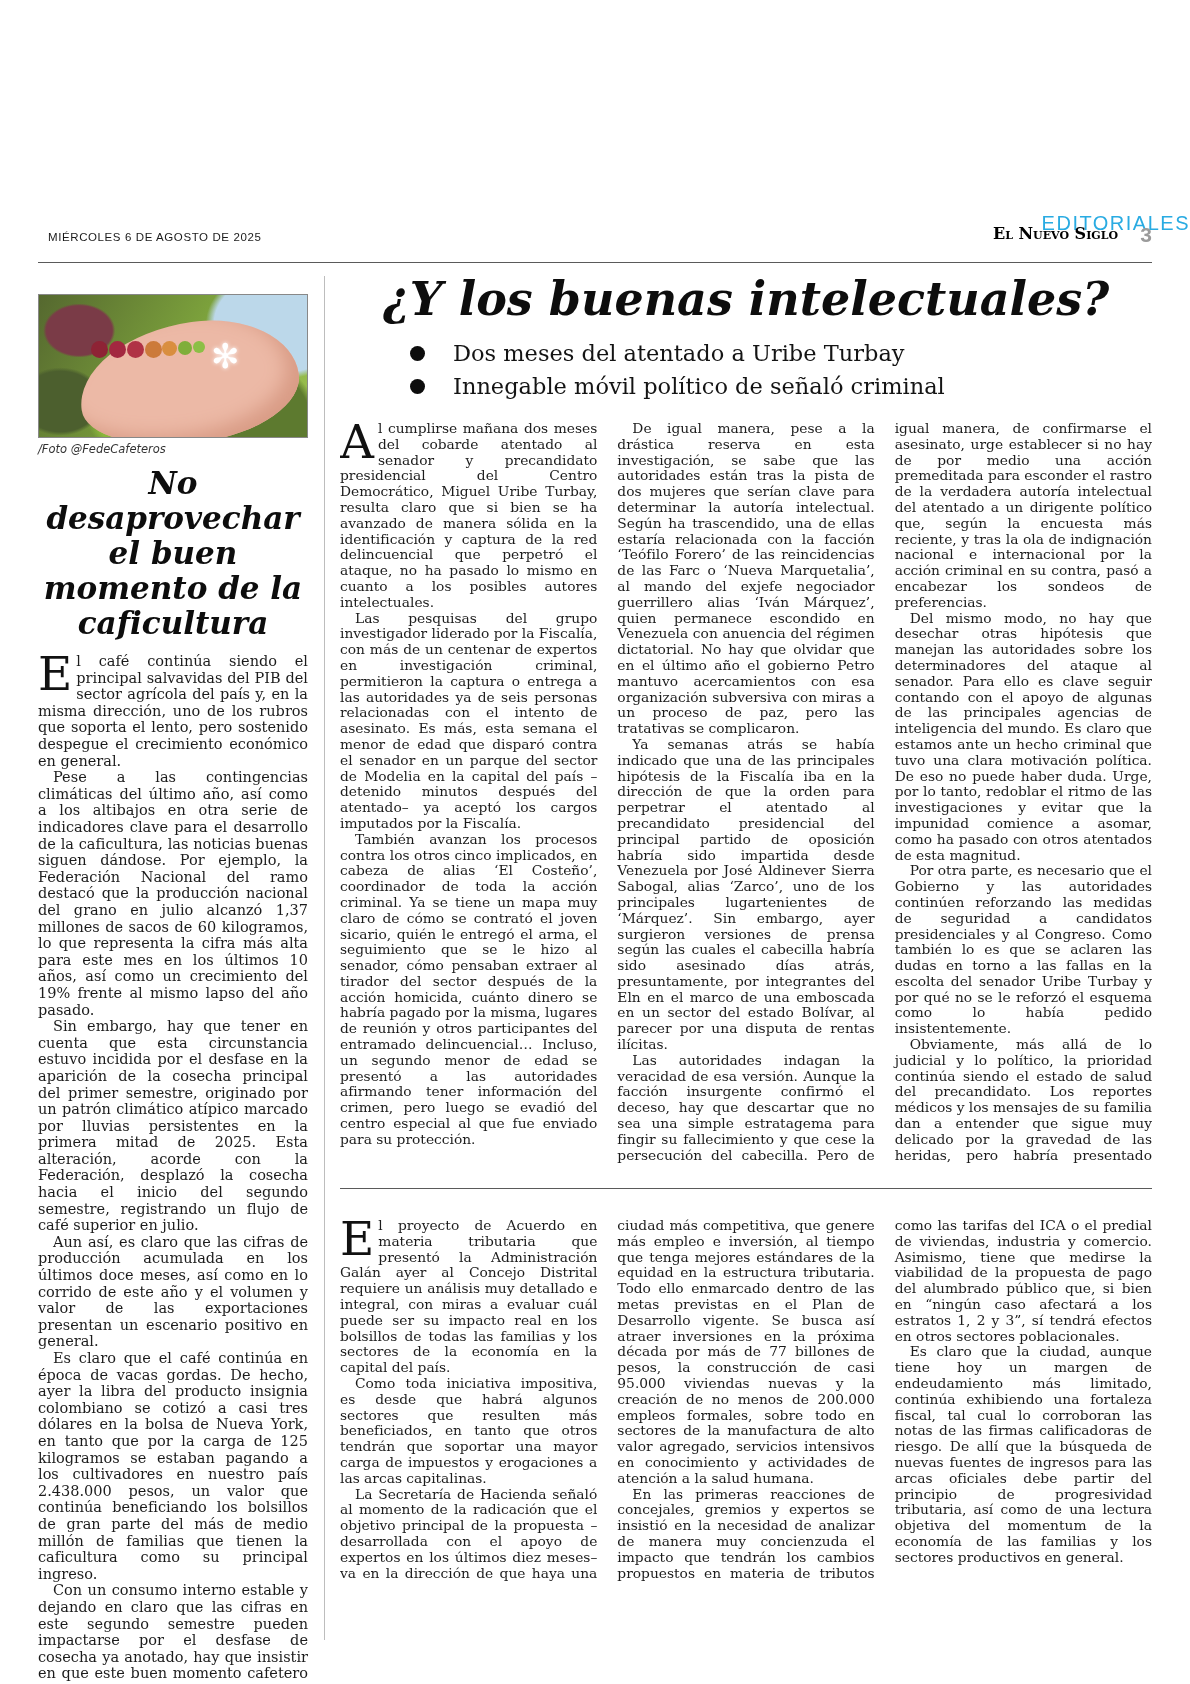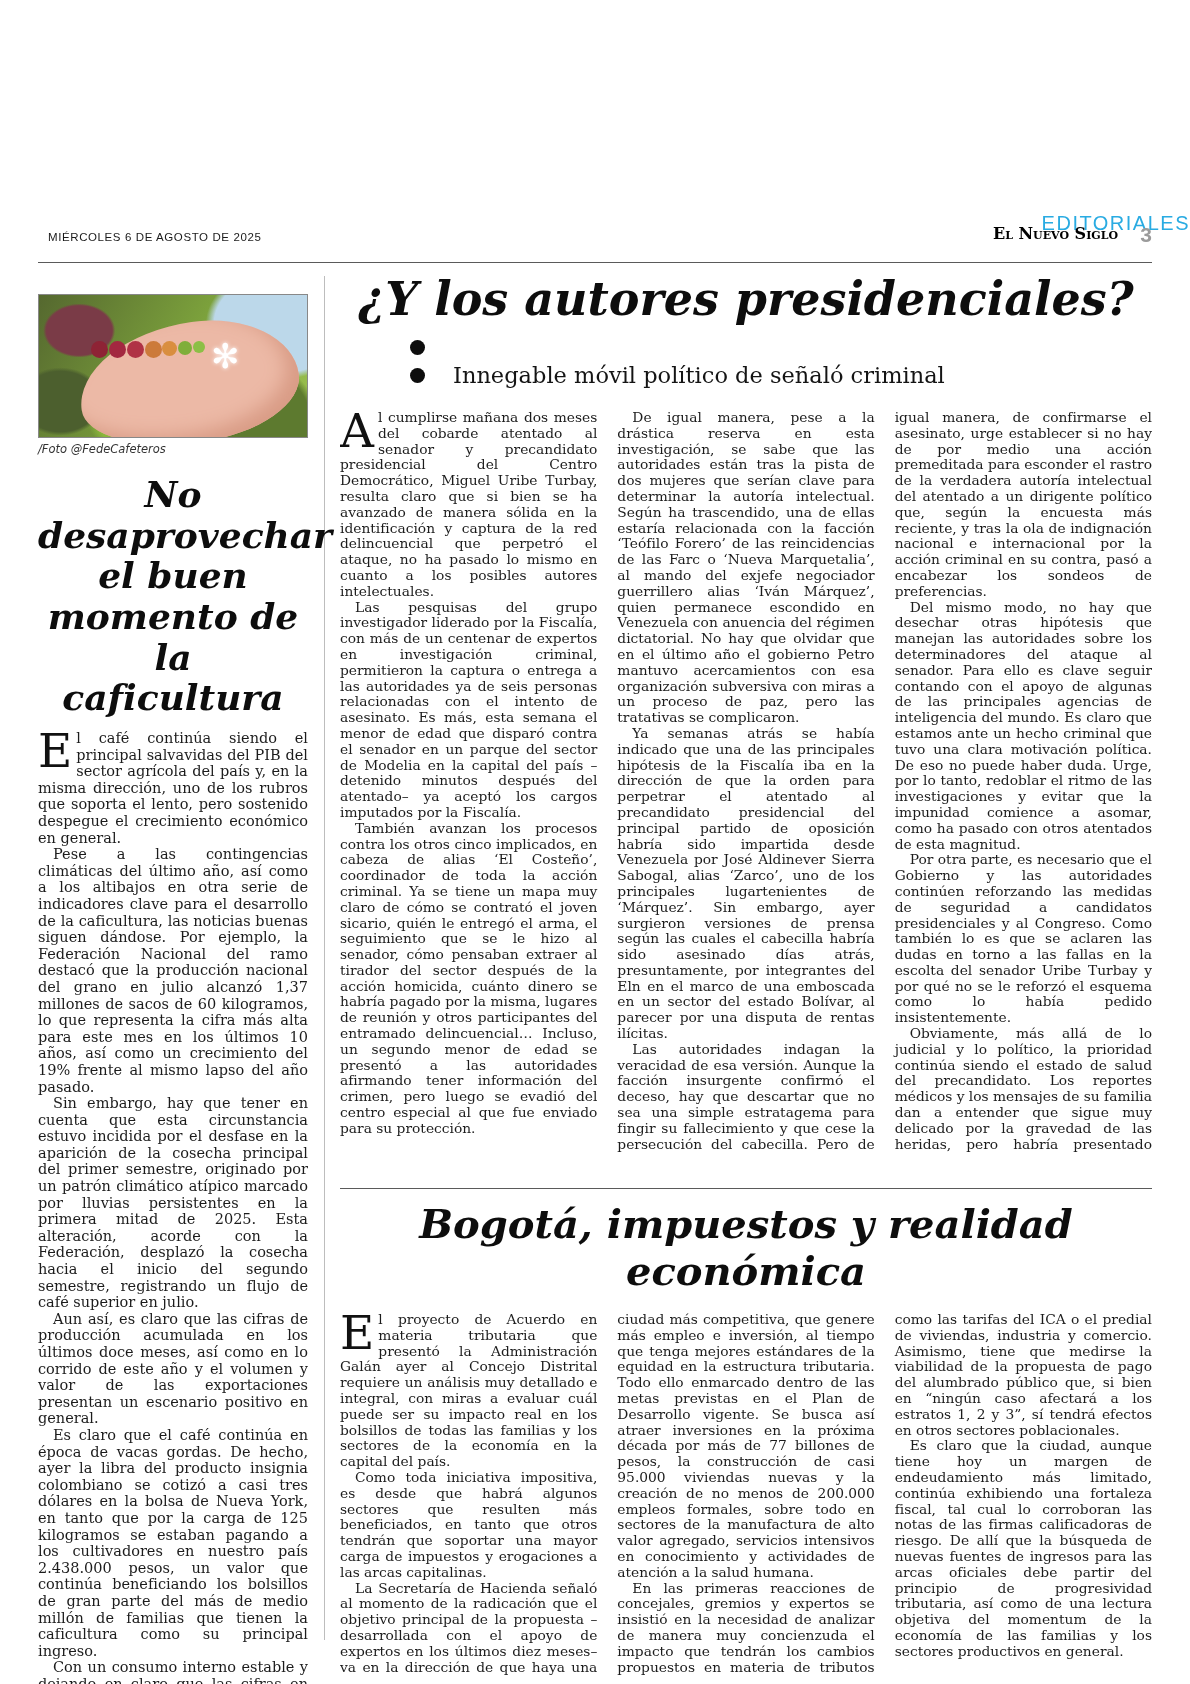--- a/index.html
+++ b/index.html
@@ -37,22 +37,22 @@
         linear-gradient(120deg, #55682f, #7fa63d 55%, #9cc14f);
       border:1px solid #888; overflow:hidden; }
   .hand { position:absolute; left:40px; top:28px; width:220px; height:120px;
       background:#ecb9a6; border-radius:55% 45% 48% 52%/60% 55% 45% 40%;
       transform:rotate(-8deg); box-shadow:inset -12px -10px 18px #d99c86; }
   .berry { position:absolute; top:46px; width:17px; height:17px; border-radius:50%; }
   .flower { position:absolute; left:172px; top:50px; width:40px; height:22px; color:#fff;
       font-size:34px; line-height:22px; text-shadow:0 0 4px #fff; }
   .caption { margin-top:4px; text-align:left; font-family:"DejaVu Sans", sans-serif;
       font-style:italic; font-size:11.5px; color:#333; }
-  .left-title { margin-top:18px; text-align:center; font-weight:bold; font-style:italic;
-      font-size:36px; line-height:1.13; color:#0d0d0d; }
+  .left-title { margin-top:10px; text-align:center; font-weight:bold; font-style:italic;
+      font-size:31px; line-height:1.13; color:#0d0d0d; }
   .left-body { margin-top:12px; font-size:14.5px; line-height:16.6px;
       text-align:justify; hyphens:auto; }
   .left-body p + p { text-indent:15px; }
 
   .dropcap { float:left; font-size:47px; line-height:38px; padding:2px 4px 0 0;
       font-weight:400; color:#111; }
 
   
   .ed { position:absolute; left:340px; width:812px; }
   .ed-title { text-align:center; font-weight:bold; font-style:italic; color:#0d0d0d; }
@@ -102,24 +102,25 @@
       <p><span class="dropcap">E</span>l café continúa siendo el principal salvavidas del PIB del sector agrícola del país y, en la misma dirección, uno de los rubros que soporta el lento, pero sostenido despegue el crecimiento económico en general.</p>
       <p>Pese a las contingencias climáticas del último año, así como a los altibajos en otra serie de indicadores clave para el desarrollo de la caficultura, las noticias buenas siguen dándose. Por ejemplo, la Federación Nacional del ramo destacó que la producción nacional del grano en julio alcanzó 1,37 millones de sacos de 60 kilogramos, lo que representa la cifra más alta para este mes en los últimos 10 años, así como un crecimiento del 19% frente al mismo lapso del año pasado.</p>
       <p>Sin embargo, hay que tener en cuenta que esta circunstancia estuvo incidida por el desfase en la aparición de la cosecha principal del primer semestre, originado por un patrón climático atípico marcado por lluvias persistentes en la primera mitad de 2025. Esta alteración, acorde con la Federación, desplazó la cosecha hacia el inicio del segundo semestre, registrando un flujo de café superior en julio.</p>
       <p>Aun así, es claro que las cifras de producción acumulada en los últimos doce meses, así como en lo corrido de este año y el volumen y valor de las exportaciones presentan un escenario positivo en general.</p>
       <p>Es claro que el café continúa en época de vacas gordas. De hecho, ayer la libra del producto insignia colombiano se cotizó a casi tres dólares en la bolsa de Nueva York, en tanto que por la carga de 125 kilogramos se estaban pagando a los cultivadores en nuestro país 2.438.000 pesos, un valor que continúa beneficiando los bolsillos de gran parte del más de medio millón de familias que tienen la caficultura como su principal ingreso.</p>
       <p>Con un consumo interno estable y dejando en claro que las cifras en este segundo semestre pueden impactarse por el desfase de cosecha ya anotado, hay que insistir en que este buen momento cafetero debe ser aprovechado en materia de renovación de cafetales, mayor tecnificación y diversificación del producto, así como en saldar el acumulado de deudas por las crisis de años anteriores.</p>
     </div>
 </div>
 
 <div class="ed ed1">
-  <h1 class="ed-title">¿Y los autores presidenciales?</h1>
+  <h1 class="ed-title">¿Y los buenas intelectuales?</h1>
   <div class="bullets">
       <div class="bullet-row">
       <span class="bullet-dot"></span>
+      <span class="bullet-text">Dos meses del atentado a Uribe Turbay</span>
     </div>
       <div class="bullet-row">
       <span class="bullet-dot"></span>
       <span class="bullet-text">Innegable móvil político de señaló criminal</span>
     </div>
     </div>
   <div class="cols ed1-cols">
       <p><span class="dropcap">A</span>l cumplirse mañana dos meses del cobarde atentado al senador y precandidato presidencial del Centro Democrático, Miguel Uribe Turbay, resulta claro que si bien se ha avanzado de manera sólida en la identificación y captura de la red delincuencial que perpetró el ataque, no ha pasado lo mismo en cuanto a los posibles autores intelectuales.</p>
       <p>Las pesquisas del grupo investigador liderado por la Fiscalía, con más de un centenar de expertos en investigación criminal, permitieron la captura o entrega a las autoridades ya de seis personas relacionadas con el intento de asesinato. Es más, esta semana el menor de edad que disparó contra el senador en un parque del sector de Modelia en la capital del país –detenido minutos después del atentado– ya aceptó los cargos imputados por la Fiscalía.</p>
       <p>También avanzan los procesos contra los otros cinco implicados, en cabeza de alias ‘El Costeño’, coordinador de toda la acción criminal. Ya se tiene un mapa muy claro de cómo se contrató el joven sicario, quién le entregó el arma, el seguimiento que se le hizo al senador, cómo pensaban extraer al tirador del sector después de la acción homicida, cuánto dinero se habría pagado por la misma, lugares de reunión y otros participantes del entramado delincuencial… Incluso, un segundo menor de edad se presentó a las autoridades afirmando tener información del crimen, pero luego se evadió del centro especial al que fue enviado para su protección.</p>
@@ -127,21 +128,20 @@
       <p>Ya semanas atrás se había indicado que una de las principales hipótesis de la Fiscalía iba en la dirección de que la orden para perpetrar el atentado al precandidato presidencial del principal partido de oposición habría sido impartida desde Venezuela por José Aldinever Sierra Sabogal, alias ‘Zarco’, uno de los principales lugartenientes de ‘Márquez’. Sin embargo, ayer surgieron versiones de prensa según las cuales el cabecilla habría sido asesinado días atrás, presuntamente, por integrantes del Eln en el marco de una emboscada en un sector del estado Bolívar, al parecer por una disputa de rentas ilícitas.</p>
       <p>Las autoridades indagan la veracidad de esa versión. Aunque la facción insurgente confirmó el deceso, hay que descartar que no sea una simple estratagema para fingir su fallecimiento y que cese la persecución del cabecilla. Pero de igual manera, de confirmarse el asesinato, urge establecer si no hay de por medio una acción premeditada para esconder el rastro de la verdadera autoría intelectual del atentado a un dirigente político que, según la encuesta más reciente, y tras la ola de indignación nacional e internacional por la acción criminal en su contra, pasó a encabezar los sondeos de preferencias.</p>
       <p>Del mismo modo, no hay que desechar otras hipótesis que manejan las autoridades sobre los determinadores del ataque al senador. Para ello es clave seguir contando con el apoyo de algunas de las principales agencias de inteligencia del mundo. Es claro que estamos ante un hecho criminal que tuvo una clara motivación política. De eso no puede haber duda. Urge, por lo tanto, redoblar el ritmo de las investigaciones y evitar que la impunidad comience a asomar, como ha pasado con otros atentados de esta magnitud.</p>
       <p>Por otra parte, es necesario que el Gobierno y las autoridades continúen reforzando las medidas de seguridad a candidatos presidenciales y al Congreso. Como también lo es que se aclaren las dudas en torno a las fallas en la escolta del senador Uribe Turbay y por qué no se le reforzó el esquema como lo había pedido insistentemente.</p>
       <p>Obviamente, más allá de lo judicial y lo político, la prioridad continúa siendo el estado de salud del precandidato. Los reportes médicos y los mensajes de su familia dan a entender que sigue muy delicado por la gravedad de las heridas, pero habría presentado algún tipo de mejoría, aunque no se sabe en qué proporción. Hacemos votos para que se continúe recuperando y pueda superar esta difícil prueba. El atentado en su contra, no hay duda, fue un ataque directo a la democracia y al futuro del país. No debe quedar impune por ninguna circunstancia.</p>
     </div>
 </div>
 
 <div class="ed2-rule"></div>
 <div class="ed ed2">
-  <h1 class="ed-title">Bogotá, impuestos y realidad económica</h1>
   <div class="cols ed2-cols">
       <p><span class="dropcap">E</span>l proyecto de Acuerdo en materia tributaria que presentó la Administración Galán ayer al Concejo Distrital requiere un análisis muy detallado e integral, con miras a evaluar cuál puede ser su impacto real en los bolsillos de todas las familias y los sectores de la economía en la capital del país.</p>
       <p>Como toda iniciativa impositiva, es desde que habrá algunos sectores que resulten más beneficiados, en tanto que otros tendrán que soportar una mayor carga de impuestos y erogaciones a las arcas capitalinas.</p>
       <p>La Secretaría de Hacienda señaló al momento de la radicación que el objetivo principal de la propuesta –desarrollada con el apoyo de expertos en los últimos diez meses– va en la dirección de que haya una ciudad más competitiva, que genere más empleo e inversión, al tiempo que tenga mejores estándares de la equidad en la estructura tributaria. Todo ello enmarcado dentro de las metas previstas en el Plan de Desarrollo vigente. Se busca así atraer inversiones en la próxima década por más de 77 billones de pesos, la construcción de casi 95.000 viviendas nuevas y la creación de no menos de 200.000 empleos formales, sobre todo en sectores de la manufactura de alto valor agregado, servicios intensivos en conocimiento y actividades de atención a la salud humana.</p>
       <p>En las primeras reacciones de concejales, gremios y expertos se insistió en la necesidad de analizar de manera muy concienzuda el impacto que tendrán los cambios propuestos en materia de tributos como las tarifas del ICA o el predial de viviendas, industria y comercio. Asimismo, tiene que medirse la viabilidad de la propuesta de pago del alumbrado público que, si bien en “ningún caso afectará a los estratos 1, 2 y 3”, sí tendrá efectos en otros sectores poblacionales.</p>
       <p>Es claro que la ciudad, aunque tiene hoy un margen de endeudamiento más limitado, continúa exhibiendo una fortaleza fiscal, tal cual lo corroboran las notas de las firmas calificadoras de riesgo. De allí que la búsqueda de nuevas fuentes de ingresos para las arcas oficiales debe partir del principio de progresividad tributaria, así como de una lectura objetiva del momentum de la economía de las familias y los sectores productivos en general.</p>
     </div>
 </div>
 
 </body></html>

